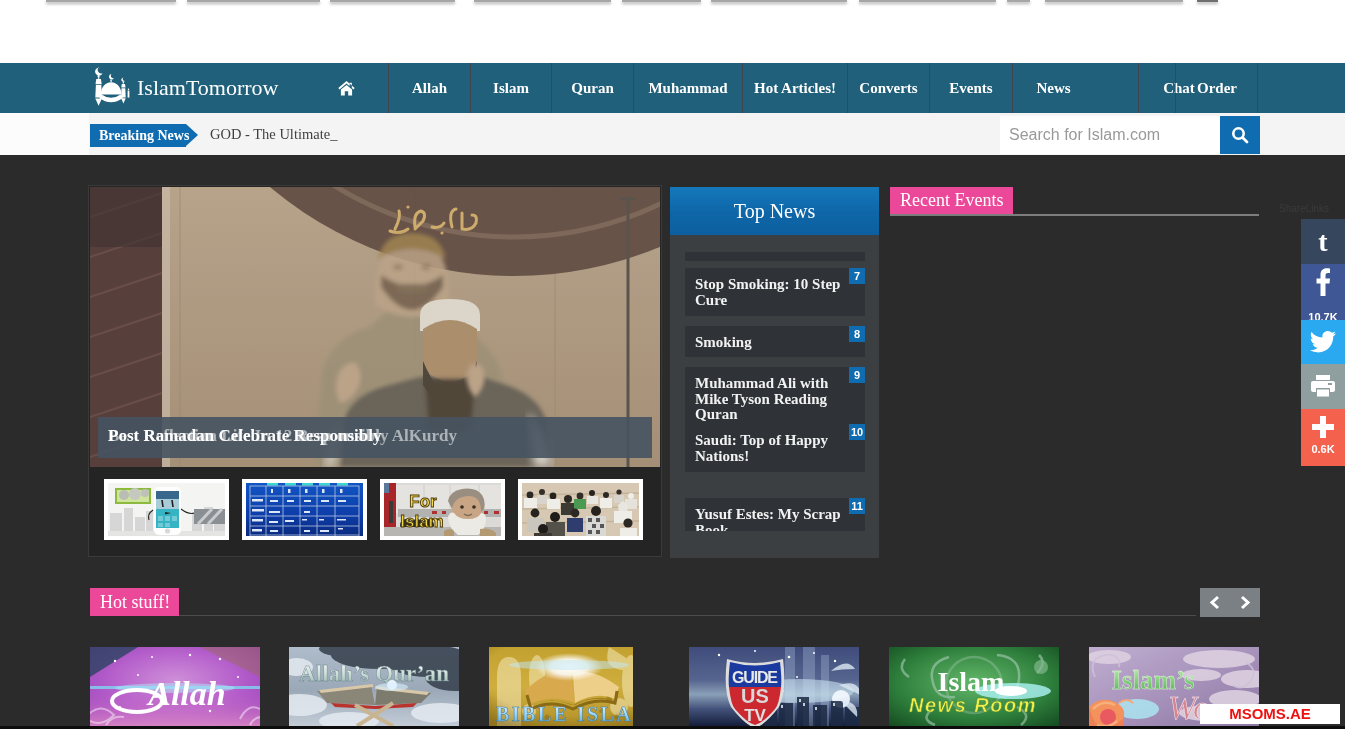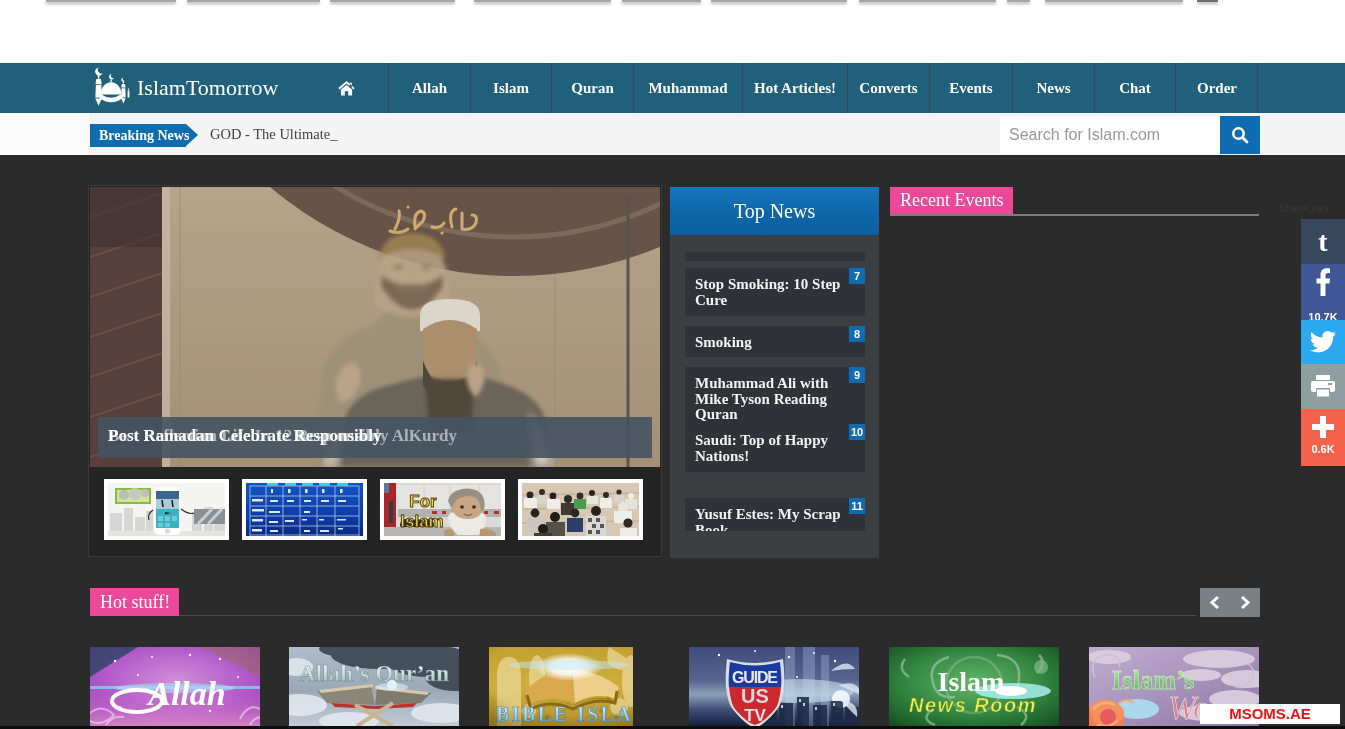--- a/index.html
+++ b/index.html
@@ -73,21 +73,21 @@
           </svg>
         </div>
         <div class="navitem" style="left: 388px; width: 82px;">Allah</div>
         <div class="navitem" style="left: 470px; width: 81px;">Islam</div>
         <div class="navitem" style="left: 551px; width: 82px;">Quran</div>
         <div class="navitem" style="left: 633px; width: 109px;">Muhammad</div>
         <div class="navitem" style="left: 742px; width: 105px;">Hot Articles!</div>
         <div class="navitem" style="left: 847px; width: 82px;">Converts</div>
         <div class="navitem" style="left: 929px; width: 83px;">Events</div>
         <div class="navitem" style="left: 1012px; width: 82px;">News</div>
-        <div class="navitem" style="left: 1094px; width: 81px;">Chat</div>
+        <div class="navitem" style="left: 1138px; width: 81px;">Chat</div>
         <div class="navitem" style="left: 1175px; width: 83px;">Order</div>
         <div class="navitem" style="left: 1257px; width: 1px;"></div>
       </div>
   </div>
 
   <div id="bbar"></div>
     <div class="abs" style="left:0px;top:113px;width:89px;height:43.5px;background:#fcfcfc;"></div>
   <div>
     <div class="abs" style="left:90px;top:124px;height:23px;">
       <div style="position:absolute;left:0;top:0;width:96px;height:23px;background:#0f6cb1;"></div>

